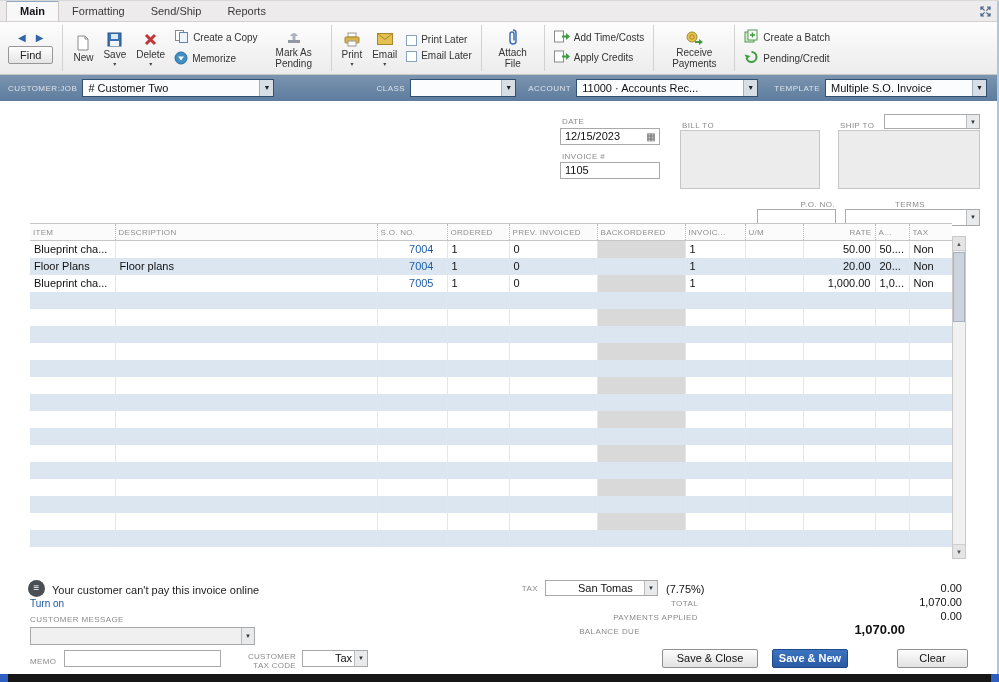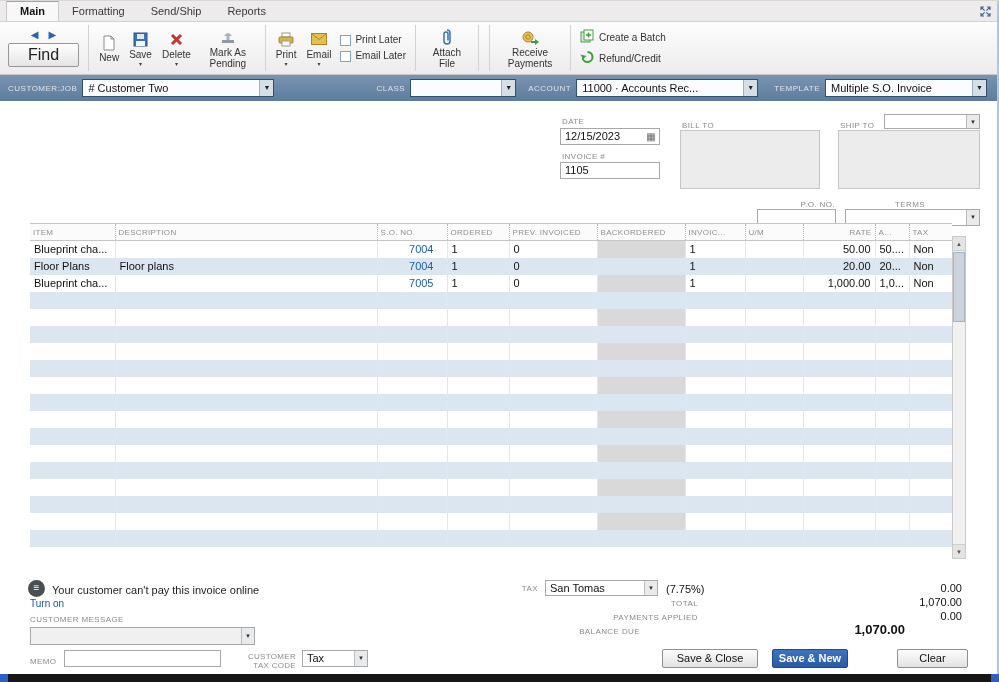--- a/index.html
+++ b/index.html
@@ -18,37 +18,37 @@
   .toolbar { position:absolute; top:21px; left:0; right:0; height:53px; background:linear-gradient(#fdfdfd,#ececec); border-bottom:1px solid #c6c6c6; display:flex; align-items:center; padding:2px 4px; z-index:5; }
   .vsep { width:1px; height:46px; background:#d2d2d2; margin:0 5px; flex:0 0 auto; }
   .tb { display:flex; flex-direction:column; align-items:center; font-size:10px; color:#333; padding:1px 5px; line-height:11px; text-align:center; }
   .tb .ic { height:19px; display:flex; align-items:center; }
   .tb .dd { font-size:6px; color:#444; margin-top:1px; line-height:6px; }
   .stack { display:flex; flex-direction:column; gap:4px; padding:0 4px; }
   .srow { display:flex; align-items:center; gap:4px; font-size:10px; color:#333; line-height:12px; white-space:nowrap; }
   .findgrp { display:flex; flex-direction:column; align-items:center; gap:3px; padding:0 4px; }
   .findarrows { display:flex; gap:10px; }
   .nav { color:#2f64ad; font-size:10px; line-height:10px; }
-  .findbtn { border:1px solid #979797; border-radius:2px; background:linear-gradient(#ffffff,#e4e4e4); font-size:16px; padding:2px 19px; color:#222; }
+  .findbtn { border:1px solid #979797; border-radius:2px; background:linear-gradient(#ffffff,#e4e4e4); font-size:11px; padding:2px 11px; color:#222; }
   .chk { width:11px; height:11px; border:1px solid #86a3c0; background:#fff; flex:0 0 auto; }
   .cap2 { width:54px; }  .cap3 { width:42px; }  .cap4 { width:60px; }
 
   
   .bluebar { position:absolute; top:74px; left:0; right:0; height:26px; background:linear-gradient(#7b94af,#5d7c9e); display:flex; align-items:center; padding:0 8px; z-index:5; }
   .bb-label { font-size:8px; color:#dde3ea; letter-spacing:.5px; margin-right:5px; white-space:nowrap; }
   .bb-select { position:relative; height:18px; background:#fbfcfd; border:1px solid #31506f; font-size:11px; line-height:16px; color:#111; flex:0 0 auto; }
   .bb-select .val { display:block; padding:0 16px 0 5px; overflow:hidden; white-space:nowrap; }
   .bb-caret { position:absolute; right:0; top:0; width:14px; height:100%; background:#d7dee6; border-left:1px solid #9fb0c2; color:#222; font-size:7px; text-align:center; line-height:16px; }
 
   
   .content { position:absolute; top:100px; left:0; right:0; bottom:8px; background:#fff; }
   .page-title { position:absolute; left:30px; top:8px; font-size:30px; color:#3a3a3a; letter-spacing:.5px; }
   .flabel { position:absolute; font-size:8px; color:#8b8b8b; letter-spacing:.4px; white-space:nowrap; }
   .ibox { position:absolute; background:#fff; border:1px solid #a9a9a9; font-size:11px; color:#111; height:17px; line-height:15px; padding:0 4px; overflow:hidden; white-space:nowrap; }
-  .selbox { position:absolute; background:#fff; border:1px solid #a9a9a9; font-size:11px; color:#111; height:17px; line-height:15px; }
+  .selbox { position:absolute; background:#fff; border:1px solid #a9a9a9; font-size:11px; color:#111; height:17px; line-height:15px;padding-left:28px; }
   .selbox .val { display:block; padding:0 16px 0 4px; overflow:hidden; white-space:nowrap; }
   .selbox .sc { position:absolute; right:0; top:0; width:13px; height:100%; background:#e9eaec; border-left:1px solid #bcbcbc; font-size:6px; color:#333; text-align:center; line-height:15px; }
   .cal { position:absolute; right:1px; top:0; width:14px; height:100%; font-size:10px; color:#666; text-align:center; line-height:15px; }
   .addrbox { position:absolute; background:#ececec; border:1px solid #c6c6c6; }
 
   .callout { position:absolute; left:210px; top:60px; width:246px; height:62px; background:#ccd9a4; border:1px solid #8aa054; box-shadow:2px 2px 3px rgba(0,0,0,.25); padding:10px 12px; font-size:12px; color:#111; line-height:17px; }
   .callout a { color:#1b57a8; text-decoration:underline; }
 
   
   .invoice-table { position:absolute; left:30px; top:122px; width:922px; border-collapse:collapse; table-layout:fixed; }
@@ -135,20 +135,36 @@
     <div class="tb">
       <span class="ic">
           <svg width="13" height="13">
             <path d="M2 2l9 9M11 2l-9 9" stroke="#c43535" stroke-width="3"></path>
           </svg>
         </span>
       <span class="cap">Delete</span>
       <span class="dd">▾</span>
     </div>
 
+    <div class="stack">
+      <div class="srow">
+        <span><svg width="15" height="15">
+              <rect x="1.5" y="1.5" width="8" height="10" fill="#fff" stroke="#8a8a8a"></rect>
+              <rect x="5.5" y="3.5" width="8" height="10" fill="#eef4fb" stroke="#5f87b0"></rect>
+            </svg></span>
+        <span>Create a Copy</span>
+      </div>
+      <div class="srow">
+        <span><svg width="14" height="14">
+              <circle cx="7" cy="7" r="6" fill="#3f8fc4" stroke="#2a6e9c"></circle>
+              <path d="M4 5.5l3 4 3-4z" fill="#fff"></path>
+            </svg></span>
+        <span>Memorize</span>
+      </div>
+    </div>
 
     <div class="tb">
       <span class="ic">
           <svg width="16" height="14">
             <rect x="2" y="10" width="12" height="3" fill="#8f98a3"></rect>
             <rect x="6.5" y="6" width="3" height="4" fill="#aab3bd"></rect>
             <path d="M4 6 Q8 0 12 6 Z" fill="#aab3bd"></path>
           </svg>
         </span>
       <span class="cap cap2">Mark As Pending</span>
@@ -192,20 +208,38 @@
     <div class="tb">
       <span class="ic">
           <svg width="10" height="16">
             <path d="M5 1c2.2 0 3 1.5 3 3v8c0 1.7-1.2 3-3 3s-3-1.3-3-3V5c0-1 .6-2 2-2s2 1 2 2v6.5" fill="none" stroke="#3a6fb0" stroke-width="1.5"></path>
           </svg>
         </span>
       <span class="cap cap3">Attach File</span>
     </div>
     <div class="vsep"></div>
 
+    <div class="stack">
+      <div class="srow">
+        <span><svg width="16" height="13">
+              <rect x="0.5" y="1" width="9" height="11" fill="#fff" stroke="#8a8a8a"></rect>
+              <path d="M8 6.5h5" stroke="#3f9c43" stroke-width="2"></path>
+              <path d="M12 3l4 3.5-4 3.5z" fill="#3f9c43"></path>
+            </svg></span>
+        <span>Add Time/Costs</span>
+      </div>
+      <div class="srow">
+        <span><svg width="16" height="13">
+              <rect x="0.5" y="1" width="9" height="11" fill="#fff" stroke="#8a8a8a"></rect>
+              <path d="M8 6.5h5" stroke="#3f9c43" stroke-width="2"></path>
+              <path d="M12 3l4 3.5-4 3.5z" fill="#3f9c43"></path>
+            </svg></span>
+        <span>Apply Credits</span>
+      </div>
+    </div>
     <div class="vsep"></div>
 
     <div class="tb">
       <span class="ic">
           <svg width="17" height="15">
             <circle cx="6" cy="7" r="5" fill="#e7c450" stroke="#a8862e"></circle>
             <circle cx="6" cy="7" r="2.2" fill="none" stroke="#a8862e"></circle>
             <path d="M9 12h5" stroke="#3f9c43" stroke-width="2"></path>
             <path d="M13 9l4 3-4 3z" fill="#3f9c43"></path>
           </svg>
@@ -221,21 +255,21 @@
               <rect x="4" y="1" width="9" height="10" fill="#fff" stroke="#4f9a4f"></rect>
               <path d="M8.5 3.5v5M6 6h5" stroke="#3f9c43" stroke-width="1.5"></path>
             </svg></span>
         <span>Create a Batch</span>
       </div>
       <div class="srow">
         <span><svg width="15" height="14">
               <path d="M7.5 2a5 5 0 1 1-4.9 6" fill="none" stroke="#3f9c43" stroke-width="2"></path>
               <path d="M0.5 4.5L3 9l3.5-3z" fill="#3f9c43"></path>
             </svg></span>
-        <span>Refund/Credit</span>
+        <span>Pending/Credit</span>
       </div>
     </div>
   </div>
 
   <div class="bluebar">
     <span class="bb-label">CUSTOMER:JOB</span>
     <div class="bb-select" style="width:192px">
       <span class="val"># Customer Two</span>
       <span class="bb-caret">▼</span>
     </div>

